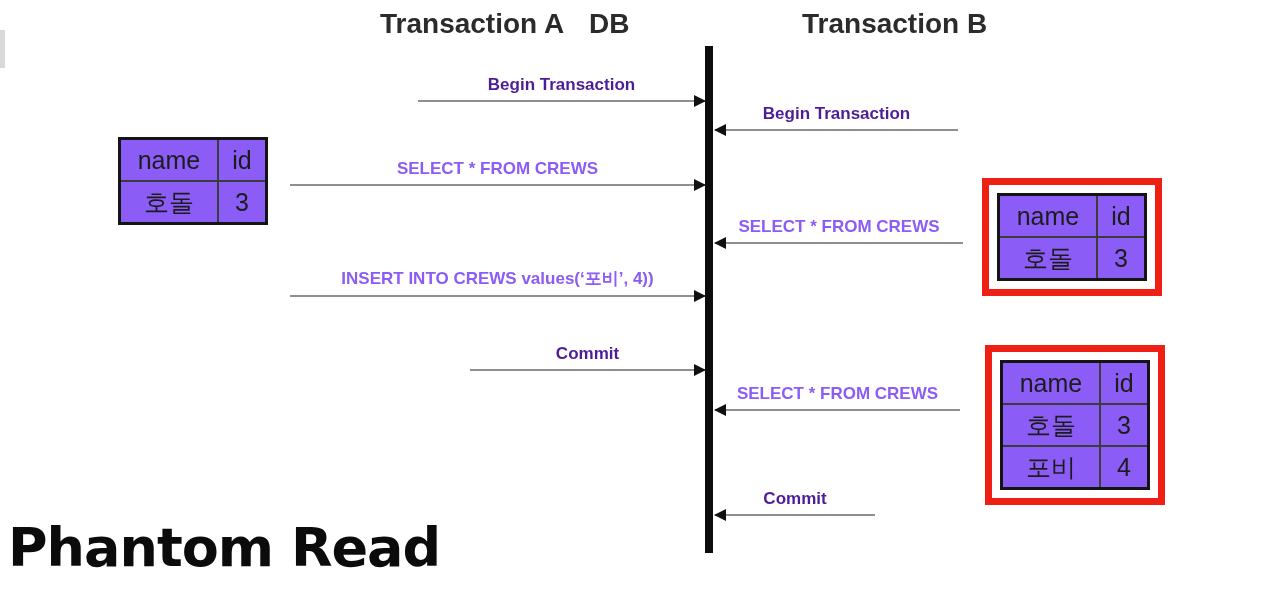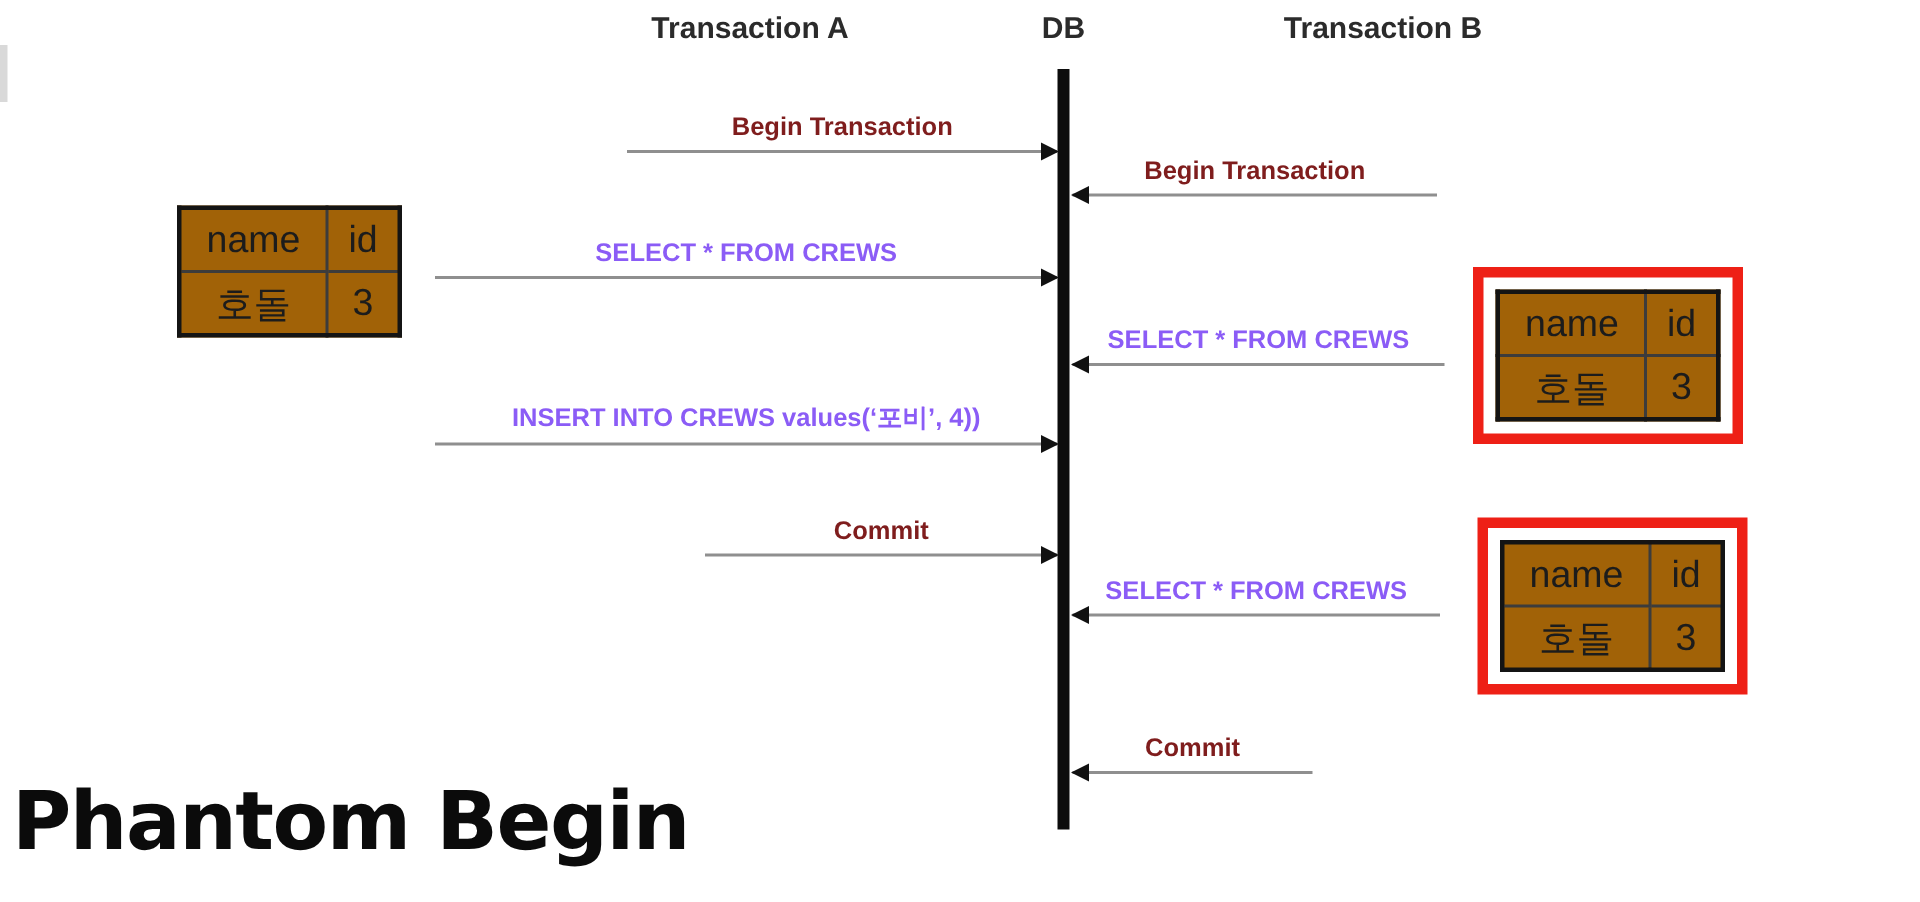--- a/index.html
+++ b/index.html
@@ -3,50 +3,50 @@
 <meta charset="utf-8">
 <style>
   html,body { margin:0; padding:0; background:#ffffff; }
   #stage {
     position:relative; width:1280px; height:601px; background:#ffffff;
     font-family:"Liberation Sans", sans-serif; overflow:hidden;
   }
 
   
   .lane-header {
-    position:absolute; top:8px; width:240px; text-align:center;
-    font-size:20px; font-weight:600; color:#2b2b2b; letter-spacing:0px;
+    position:absolute; top:8px; width:240px; text-align:left;
+    font-size:28px; font-weight:600; color:#2b2b2b; letter-spacing:0px;
   }
 
   
   .lifeline {
     position:absolute; left:705px; top:46px; width:8px; height:507px;
     background:#0c0c0c;
   }
 
   
   .msg { position:absolute; }
   .msg-label {
     text-align:center; font-size:17px; font-weight:600; color:#8b5cf6;
     margin-bottom:5px; white-space:nowrap;
   }
-  .msg-label.red { color:#7f1d1d; }
+  .msg-label.red { color:#4c1d95; }
   .msg-label.small { font-size:17px; }
   .msg-line { position:relative; height:2px; background:#8f8f8f; }
   .arrow-right {
     position:absolute; right:-1px; top:-5px; width:0; height:0;
     border-left:12px solid #111; border-top:6px solid transparent; border-bottom:6px solid transparent;
   }
   .arrow-left {
     position:absolute; left:-1px; top:-5px; width:0; height:0;
     border-right:12px solid #111; border-top:6px solid transparent; border-bottom:6px solid transparent;
   }
 
   
-  .mini-table { border-collapse:collapse; background:#a16207; }
+  .mini-table { border-collapse:collapse; background:#8b5cf6; }
   .mini-table td {
     border:2px solid #3c3c3c; text-align:center; vertical-align:middle;
     font-size:25px; color:#1c1c1c; padding:0;
   }
   .mini-table { border:3px solid #141414; }
   .mini-table .col-name { width:96px; height:40px; }
   .mini-table .col-id   { width:46px; height:40px; }
 
   .table-a { position:absolute; left:118px; top:137px; }
 
@@ -169,19 +169,23 @@
     <table class="mini-table">
       <tbody>
           <tr>
         <td class="col-name">name</td>
         <td class="col-id">id</td>
       </tr>
       <tr>
         <td class="col-name">호돌</td>
         <td class="col-id">3</td>
       </tr>
+      <tr>
+        <td class="col-name">포비</td>
+        <td class="col-id">4</td>
+      </tr>
     </tbody>
       </table>
   </div>
 
-  <div class="page-title">Phantom Begin</div>
+  <div class="page-title">Phantom Read</div>
 
 </div>
 
 </body></html>

